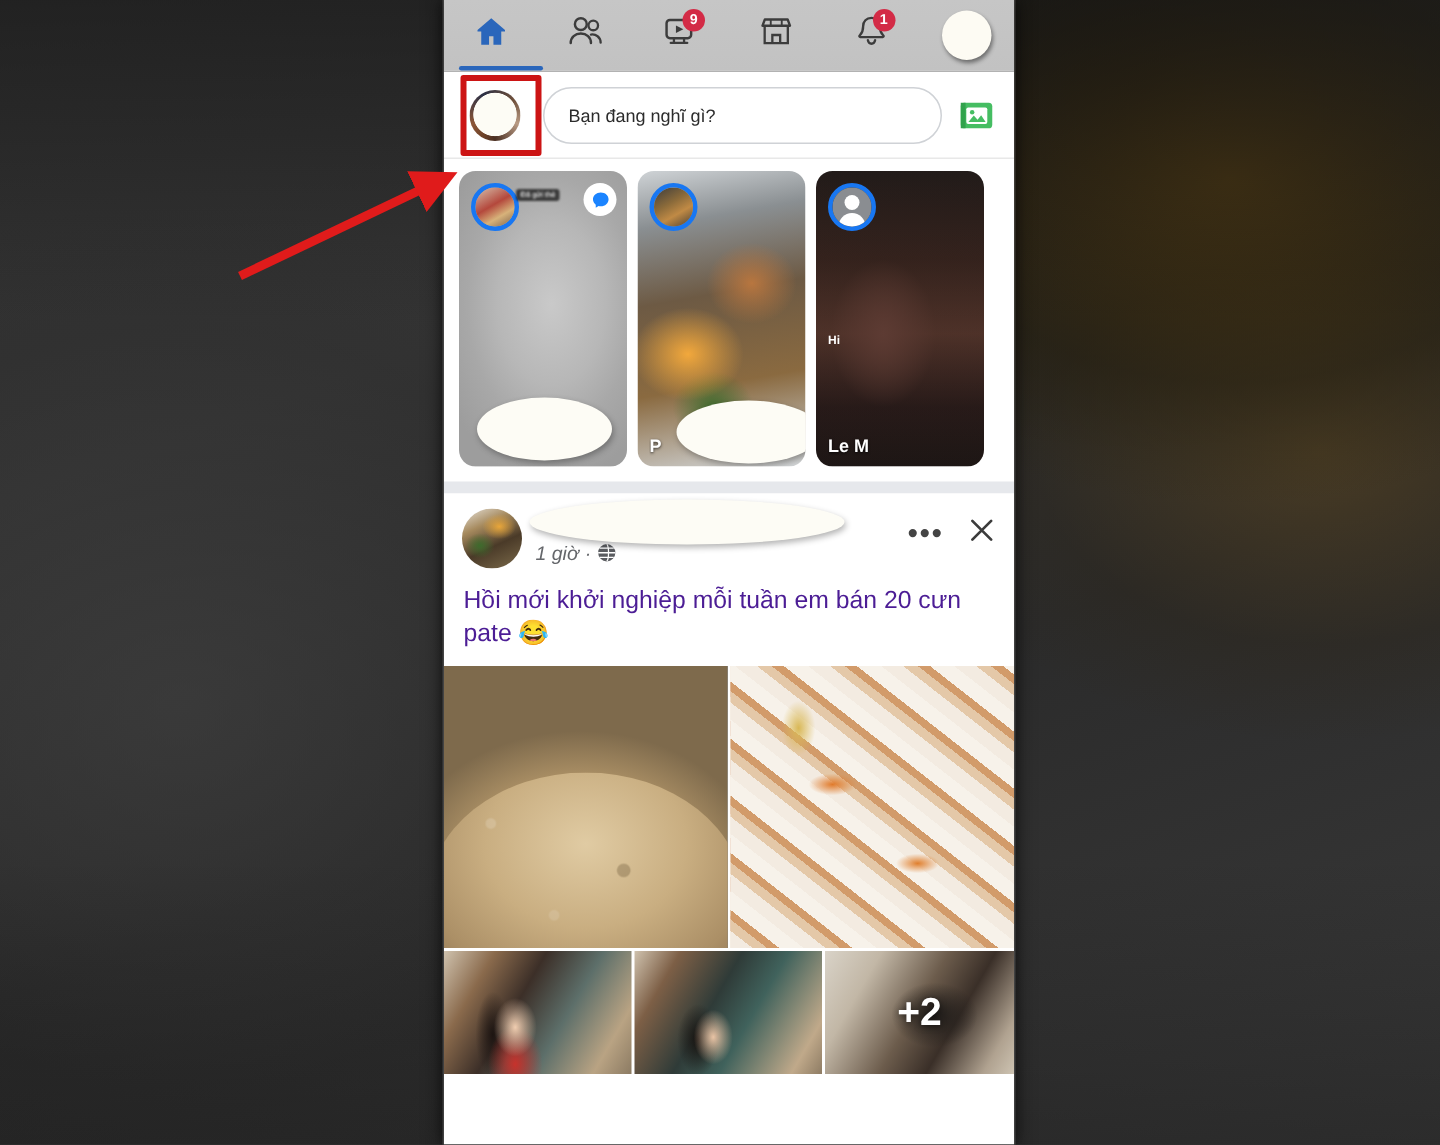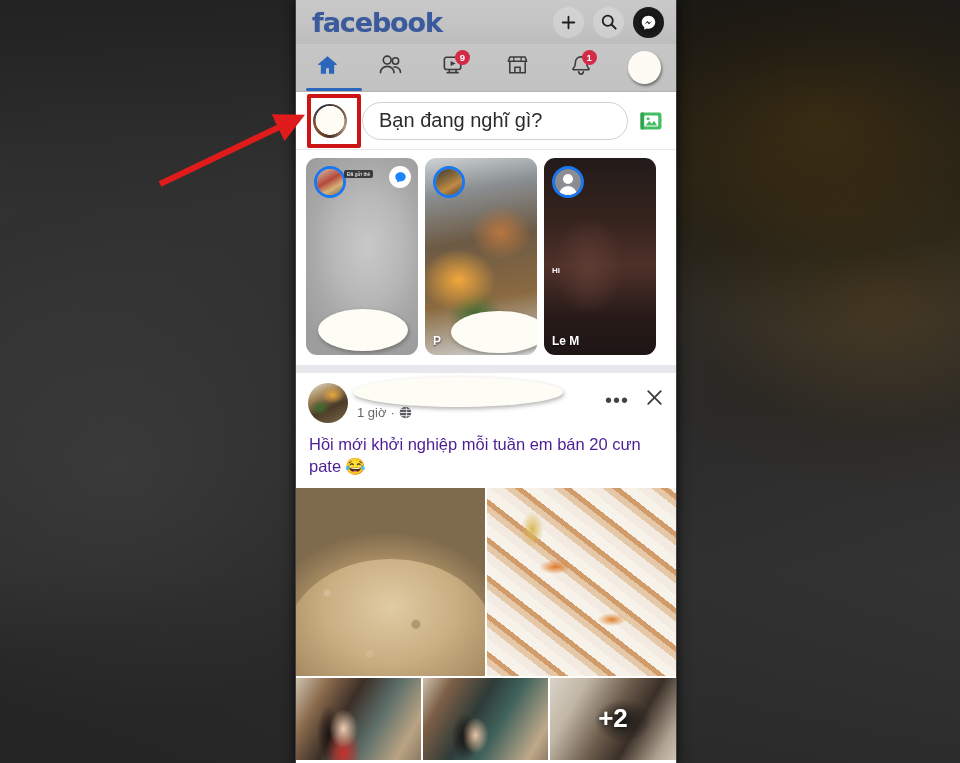--- a/index.html
+++ b/index.html
@@ -144,21 +144,21 @@
     pointer-events: none;
   }
   .composer-input {
     flex: 1;
     height: 38px;
     border: 1px solid #cfd2d6;
     border-radius: 20px;
     background: #fff;
     display: flex; align-items: center;
     padding: 0 16px;
-    font-size: 20px;
+    font-size: 12px;
     color: #2b2b2b;
     cursor: text;
   }
   .photo-icon { flex: none; width: 26px; height: 26px; cursor: pointer; }
 
   
   .stories {
     background: #fff;
     padding: 8px 0 10px 10px;
     display: flex; gap: 7px;
@@ -298,20 +298,21 @@
   }
   .post-meta { flex: 1; min-width: 0; padding-top: 2px; position: relative; }
   .post-name {
     font-size: 14.5px; font-weight: bold; color: #050505;
     height: 17px; overflow: hidden;
   }
   .post-sub {
     display: flex; align-items: center; gap: 4px;
     font-size: 13px; color: #65676b;
     margin-top: 3px;
+    font-style: italic;
   }
   .globe-ic { width: 13px; height: 13px; }
   .post-actions { display: flex; align-items: center; gap: 16px; padding-top: 5px; }
   .dots { font-size: 20px; color: #444; letter-spacing: 1px; line-height: 10px; cursor: pointer; }
   .xbtn { cursor: pointer; }
   .post-text {
     padding: 6px 13px 10px 13px;
     font-size: 16.5px;
     line-height: 1.36;
     color: #4c1d95;
@@ -375,53 +376,20 @@
   #arrow { position: absolute; left: 0; top: 0; width: 960px; height: 763px; pointer-events: none; }
 </style>
 </head>
 <body>
 
 <div id="backdrop"></div>
 <div id="backdrop-veil"></div>
 
 <div id="phone">
 
-  <div class="topbar">
-    <div class="fb-logo">facebook</div>
-    <div class="topbar-actions">
-
-      <div class="circ-btn">
-        <span>
-          <svg width="17" height="17" viewBox="0 0 20 20">
-            <path d="M10 3.2v13.6M3.2 10h13.6" stroke="#1c1e21" stroke-width="2.1" stroke-linecap="round"></path>
-          </svg>
-        </span>
-      </div>
-
-      <div class="circ-btn">
-        <span>
-          <svg width="18" height="18" viewBox="0 0 20 20">
-            <circle cx="8.6" cy="8.6" r="5.6" fill="none" stroke="#1c1e21" stroke-width="2"></circle>
-            <path d="M12.8 12.8L17.4 17.4" stroke="#1c1e21" stroke-width="2.2" stroke-linecap="round"></path>
-          </svg>
-        </span>
-      </div>
-
-      <div class="circ-btn msgr">
-        <span>
-          <svg width="21" height="21" viewBox="0 0 24 24">
-            <circle cx="12" cy="12" r="11.5" fill="#161616"></circle>
-            <path d="M12 4.4c-4.3 0-7.7 3.2-7.7 7.3 0 2.3 1.1 4.4 2.9 5.7v2.9l2.7-1.5c.7.2 1.4.3 2.1.3 4.3 0 7.7-3.2 7.7-7.3S16.3 4.4 12 4.4z" fill="#ffffff"></path>
-            <path d="M7.2 14.1l3.7-3.9 1.9 2 3.4-2-3.6 3.8-1.9-1.9-3.5 2z" fill="#161616"></path>
-          </svg>
-        </span>
-      </div>
-
-    </div>
-  </div>
 
   <div class="tabbar">
 
     <div class="tab">
       <span>
         <svg width="25" height="25" viewBox="0 0 24 24">
           <path d="M12 3.1L3.2 10.6v.9h2.4V20h5V14.6h2.8V20h5v-8.5h2.4v-.9z" fill="#2a66bb"></path>
         </svg>
       </span>
       <div class="tab-underline"></div>

